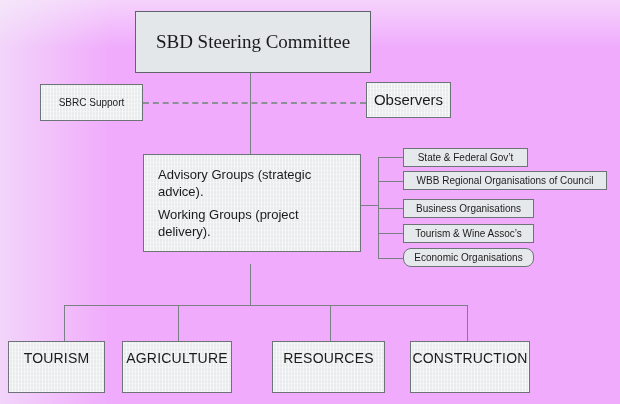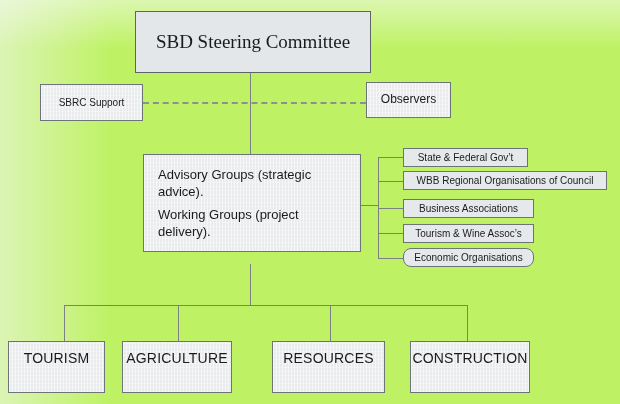--- a/index.html
+++ b/index.html
@@ -4,21 +4,21 @@
 <style>
   html, body {
     margin: 0;
     padding: 0;
     background: #ffffff;
   }
   #chart-root {
     position: relative;
     width: 620px;
     height: 404px;
-    background: #bef264;
+    background: #f0abfc;
     overflow: hidden;
     font-family: "Liberation Sans", sans-serif;
   }
 
   
   .paper-tint {
     position: absolute;
     inset: 0;
     background:
       linear-gradient(90deg, rgba(244,246,248,0.55) 0%, rgba(255,255,255,0) 18%),
@@ -52,21 +52,21 @@
     background: #e4e7ea;
   }
 
   
   #node-sbrc {
     left: 40px; top: 84px; width: 103px; height: 37px;
     font-size: 10px;
   }
   #node-observers {
     left: 366px; top: 82px; width: 85px; height: 36px;
-    font-size: 12px;
+    font-size: 15px;
   }
 
   
   #node-advisory {
     left: 143px; top: 154px; width: 218px; height: 98px;
     font-size: 13px;
     justify-content: flex-start;
     text-align: left;
     padding: 11px 14px;
     flex-direction: column;
@@ -151,21 +151,21 @@
   <div class="node" id="node-advisory">
     <div class="line">Advisory Groups (strategic</div>
     <div class="line">advice).</div>
     <div class="gap"></div>
     <div class="line">Working Groups (project</div>
     <div class="line">delivery).</div>
   </div>
 
   <div class="node stake" id="stake-0">State &amp; Federal Gov’t</div>
   <div class="node stake" id="stake-1">WBB Regional Organisations of Council</div>
-  <div class="node stake" id="stake-2">Business Associations</div>
+  <div class="node stake" id="stake-2">Business Organisations</div>
   <div class="node stake" id="stake-3">Tourism &amp; Wine Assoc’s</div>
   <div class="node stake" id="stake-4">Economic Organisations</div>
 
   <div class="node sector" id="sector-0">TOURISM</div>
   <div class="node sector" id="sector-1">AGRICULTURE</div>
   <div class="node sector" id="sector-3">CONSTRUCTION</div>
   <div class="node sector" id="sector-2">RESOURCES</div>
 </div>
 
 </body></html>

